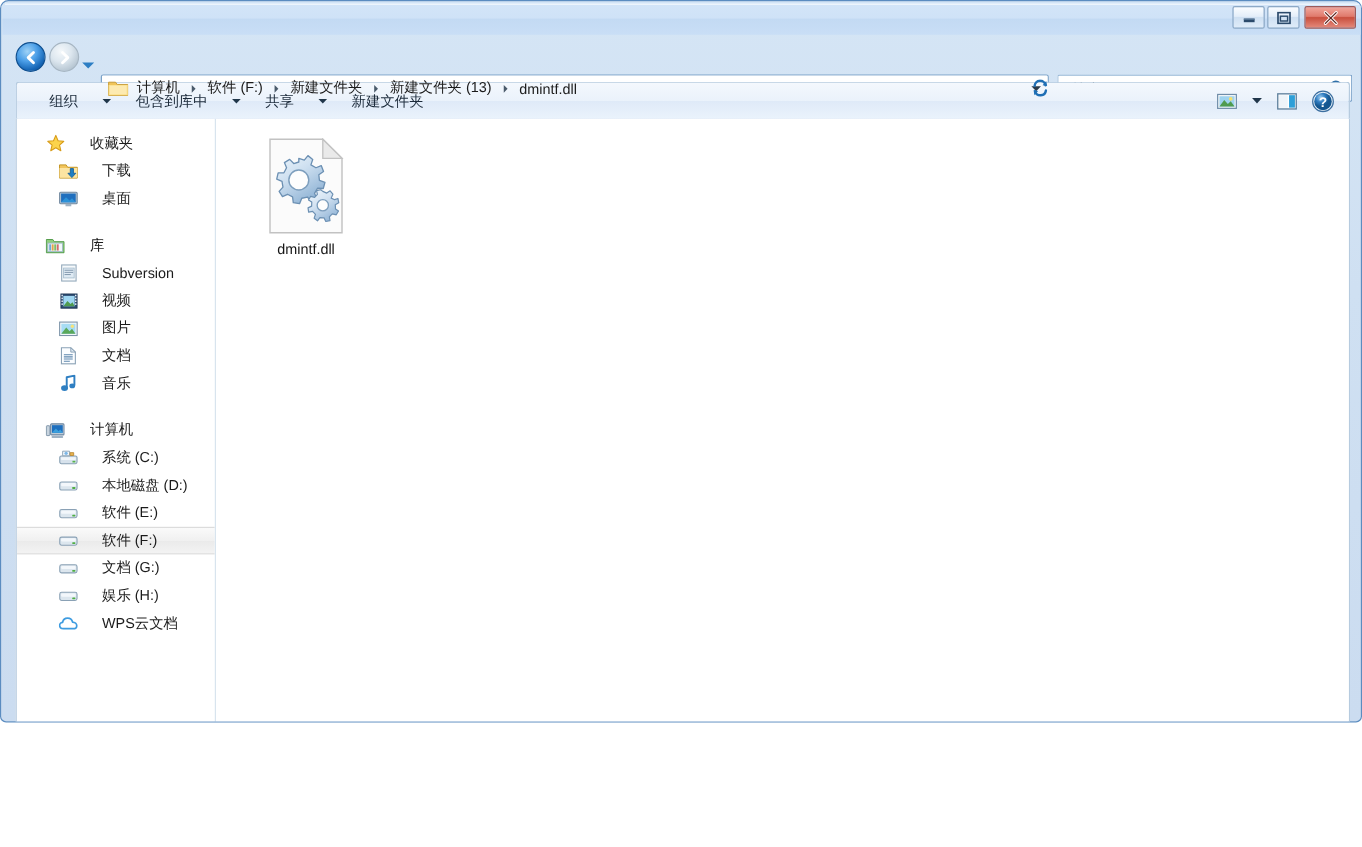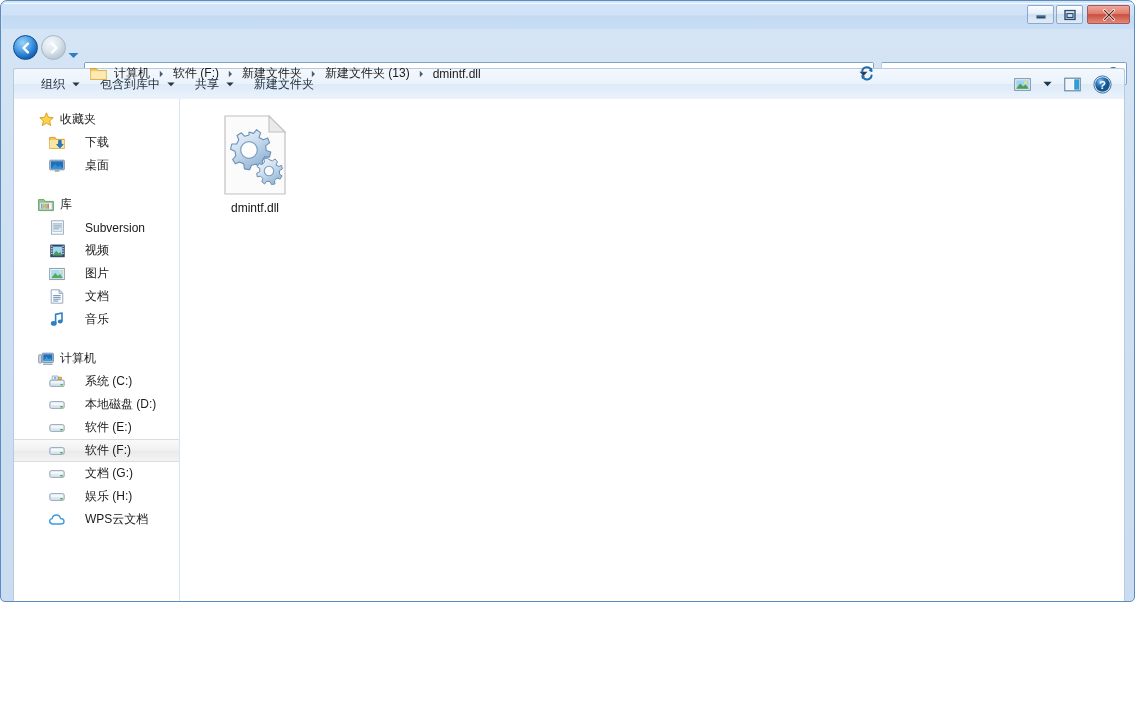--- a/index.html
+++ b/index.html
@@ -158,21 +158,21 @@
   #toolbar {
     position: absolute; left: 12px; top: 67px;
     width: 1112px; height: 31px;
     background: linear-gradient(to bottom, #f4f8fd 0%, #eaf2fb 50%, #dfeaf8 51%, #eaf3fc 100%);
     border: 1px solid #b6cbdf;
     border-bottom: none;
     border-radius: 3px 3px 0 0;
     display: flex; align-items: center;
   }
   .tb-item {
-    display: flex; align-items: center; gap: 7px;
+    display: flex; align-items: center; gap: 20px;
     height: 22px; padding: 0 9px;
     margin-left: 2px;
     font-size: 12px; color: #1b2a3a;
     cursor: default; white-space: nowrap;
   }
   .tb-item:first-child { margin-left: 18px; }
   #tb-right { margin-left: auto; display: flex; align-items: center; padding-right: 8px; gap: 2px;}
   .tb-icon-btn {
     width: 28px; height: 22px;
     display: flex; align-items: center; justify-content: center;
@@ -203,21 +203,21 @@
   }
 
   .nav-group { position: relative; }
   .nav-row {
     position: relative;
     height: 23px;
     display: flex; align-items: center;
     font-size: 12px; color: #1b1b1b;
     cursor: default; white-space: nowrap;
   }
-  .nav-row.header { padding-left: 23px; font-weight: normal; }
+  .nav-row.header { padding-left: 38px; font-weight: normal; }
   .nav-row.child  { padding-left: 48px; }
   .nav-row .nav-icon {
     position: absolute;
     width: 16px; height: 16px;
     display: flex; align-items: center; justify-content: center;
   }
   .nav-row.header .nav-icon { left: 24px; }
   .nav-row.child  .nav-icon { left: 35px; }
   .nav-row.header .nav-label { padding-left: 23px; }
   .nav-row.child  .nav-label { padding-left: 23px; }

